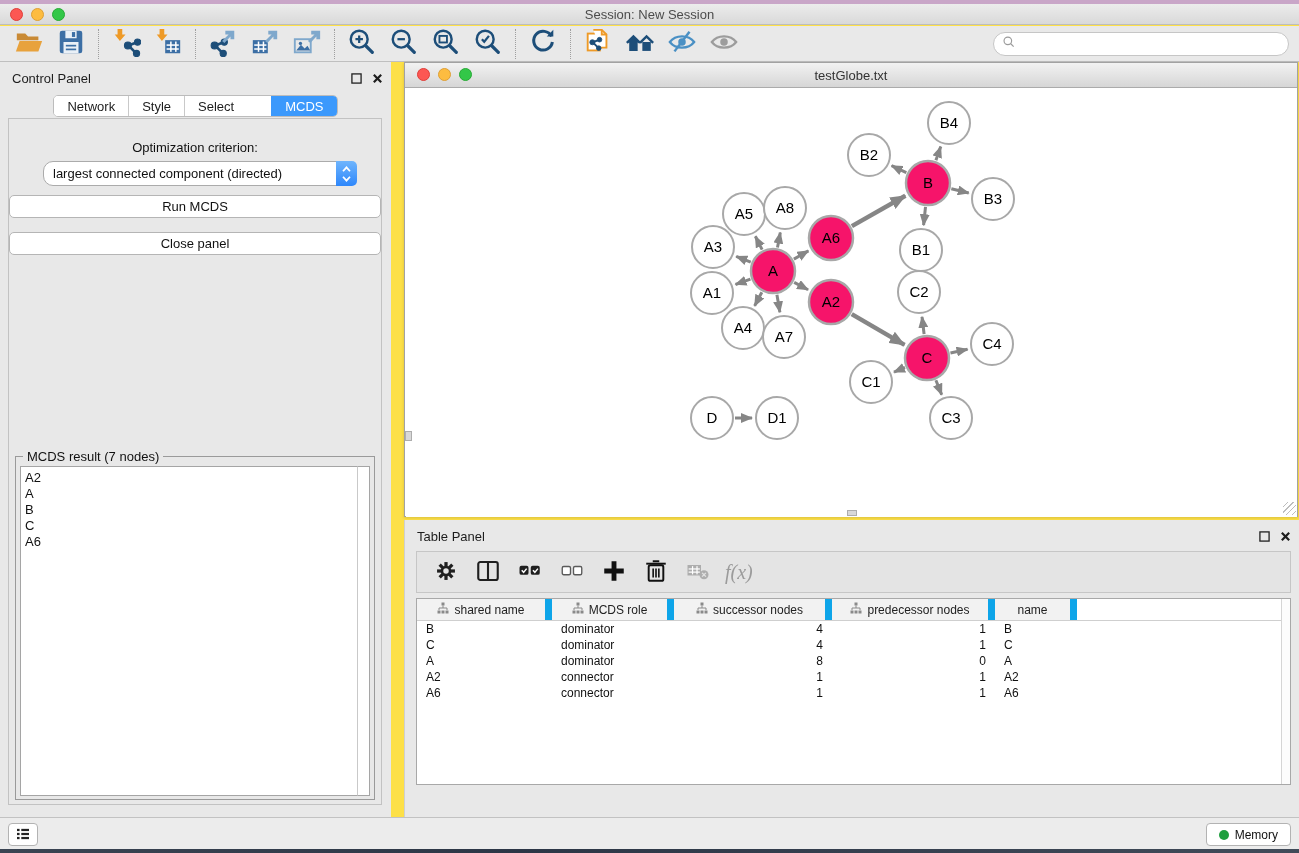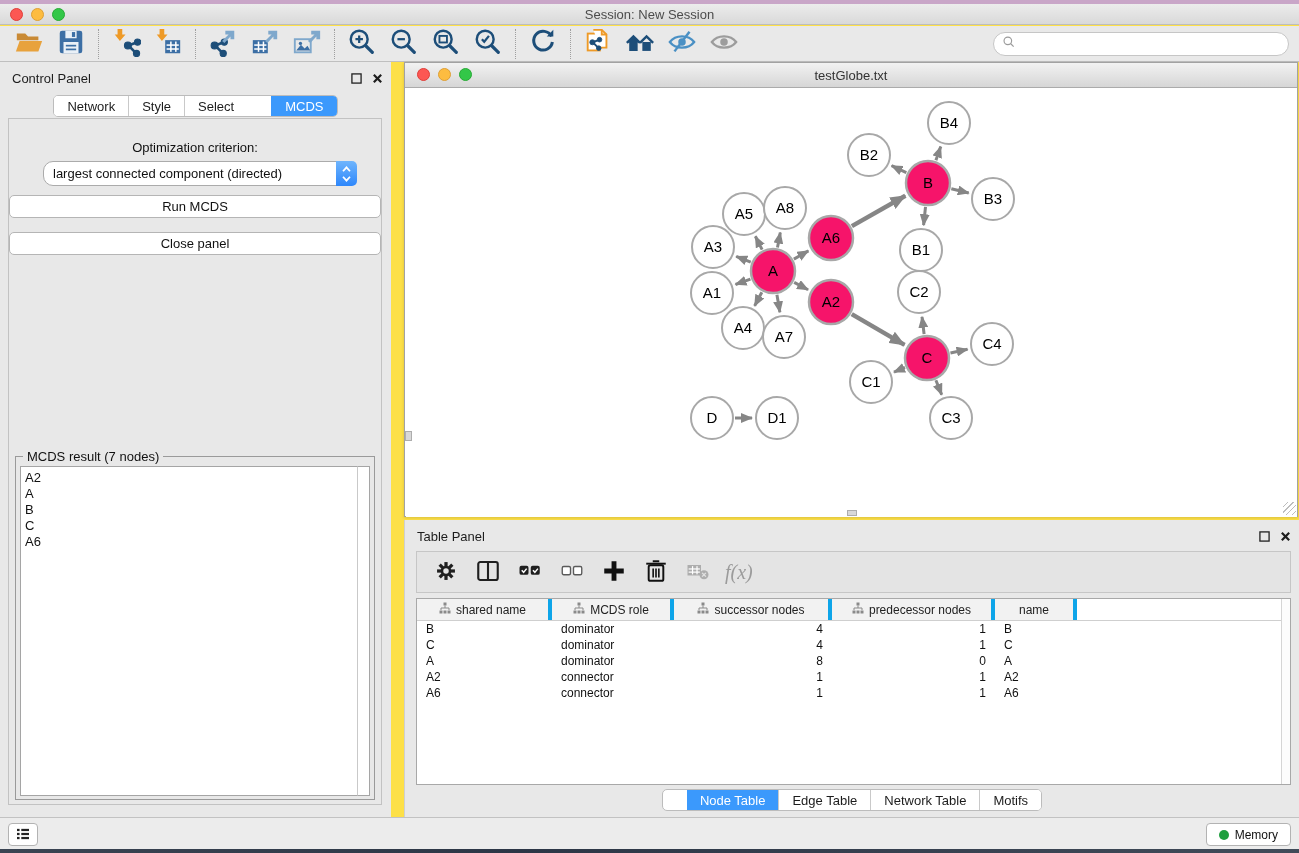--- a/index.html
+++ b/index.html
@@ -58,21 +58,21 @@
   .grip { position:absolute; right:1px; bottom:1px; width:13px; height:13px;
           background:repeating-linear-gradient(135deg, transparent 0 3px, #BDBDBD 3px 4px); }
 
   
   .table-panel { position:absolute; left:404px; top:520px; width:895px; height:297px; background:#E8E8E8; border-left:1px solid #CFCFCF; }
   .tp-toolbar { position:absolute; left:11px; top:31px; width:875px; height:42px; background:#E4E4E4; border:1px solid #C6C6C6; display:flex; align-items:center; padding-left:10px; gap:4px; }
   .tp-btn { width:38px; height:36px; display:flex; align-items:center; justify-content:center; background:transparent; border:none; }
   .fx-label { font-size:20px; font-family:"Liberation Serif",serif; font-style:italic; color:#9b9b9b; margin-left:4px; }
   .tp-table { position:absolute; left:11px; top:78px; width:875px; height:187px; background:#fff; border:1px solid #A8A8A8; overflow:hidden; }
   .tp-head { display:flex; height:22px; background:#F2F2F2; border-bottom:1px solid #CFCFCF; }
-  .tp-hcell { display:flex; align-items:center; justify-content:center; gap:5px; font-size:12px; color:#222; border-right:4px solid #0ea5e9; }
+  .tp-hcell { display:flex; align-items:center; justify-content:center; gap:5px; font-size:12px; color:#222; border-right:7px solid #0ea5e9; }
   .tp-hcell.filler { background:#fff; border-right:none; flex:1; }
   .tp-row { display:flex; height:16px; align-items:center; }
   .tp-cell { font-size:12px; color:#111; padding:0 9px; white-space:nowrap; }
   .tp-scroll { position:absolute; right:0; top:0; width:9px; height:100%; background:#FCFCFC; border-left:1px solid #D5D5D5; }
   .tp-tabs { position:absolute; left:0; top:269px; width:100%; display:flex; justify-content:center; }
 
   
   .statusbar { position:absolute; left:0; top:817px; width:100%; height:32px; background:#ECECEC; border-top:1px solid #C2C2C2; }
   .sb-left { position:absolute; left:8px; top:5px; width:30px; height:23px; background:#fff; border:1px solid #B3B3B3; border-radius:4px; display:flex; align-items:center; justify-content:center; }
   .sb-mem { position:absolute; right:8px; top:5px; height:23px; background:#fff; border:1px solid #B3B3B3; border-radius:4px; display:flex; align-items:center; gap:6px; padding:0 12px; font-size:12px; color:#111; }
@@ -587,28 +587,20 @@
           <div class="tp-row">
             <div class="tp-cell" style="width: 135px; text-align: left;">A6</div>
             <div class="tp-cell" style="width: 122px; text-align: left;">connector</div>
             <div class="tp-cell" style="width: 158px; text-align: right;">1</div>
             <div class="tp-cell" style="width: 163px; text-align: right;">1</div>
             <div class="tp-cell" style="width: 82px; text-align: left;">A6</div>
           </div>
         </div>
       <div class="tp-scroll"></div>
     </div>
-    <div class="tp-tabs">
-      <div class="seg" id="tp-tabs-seg">
-          <div class="seg-item active">Node Table</div>
-          <div class="seg-item">Edge Table</div>
-          <div class="seg-item">Network Table</div>
-          <div class="seg-item">Motifs</div>
-        </div>
-    </div>
   </div>
 
   <div class="statusbar">
     <div class="sb-left">
       <span>
         <svg width="14" height="12" viewBox="0 0 16 14">
           <rect x="1" y="1" width="3" height="2.6" fill="#222"></rect>
             <rect x="6" y="1" width="9" height="2.6" fill="#222"></rect>
           <rect x="1" y="5.7" width="3" height="2.6" fill="#222"></rect>
             <rect x="6" y="5.7" width="9" height="2.6" fill="#222"></rect>

